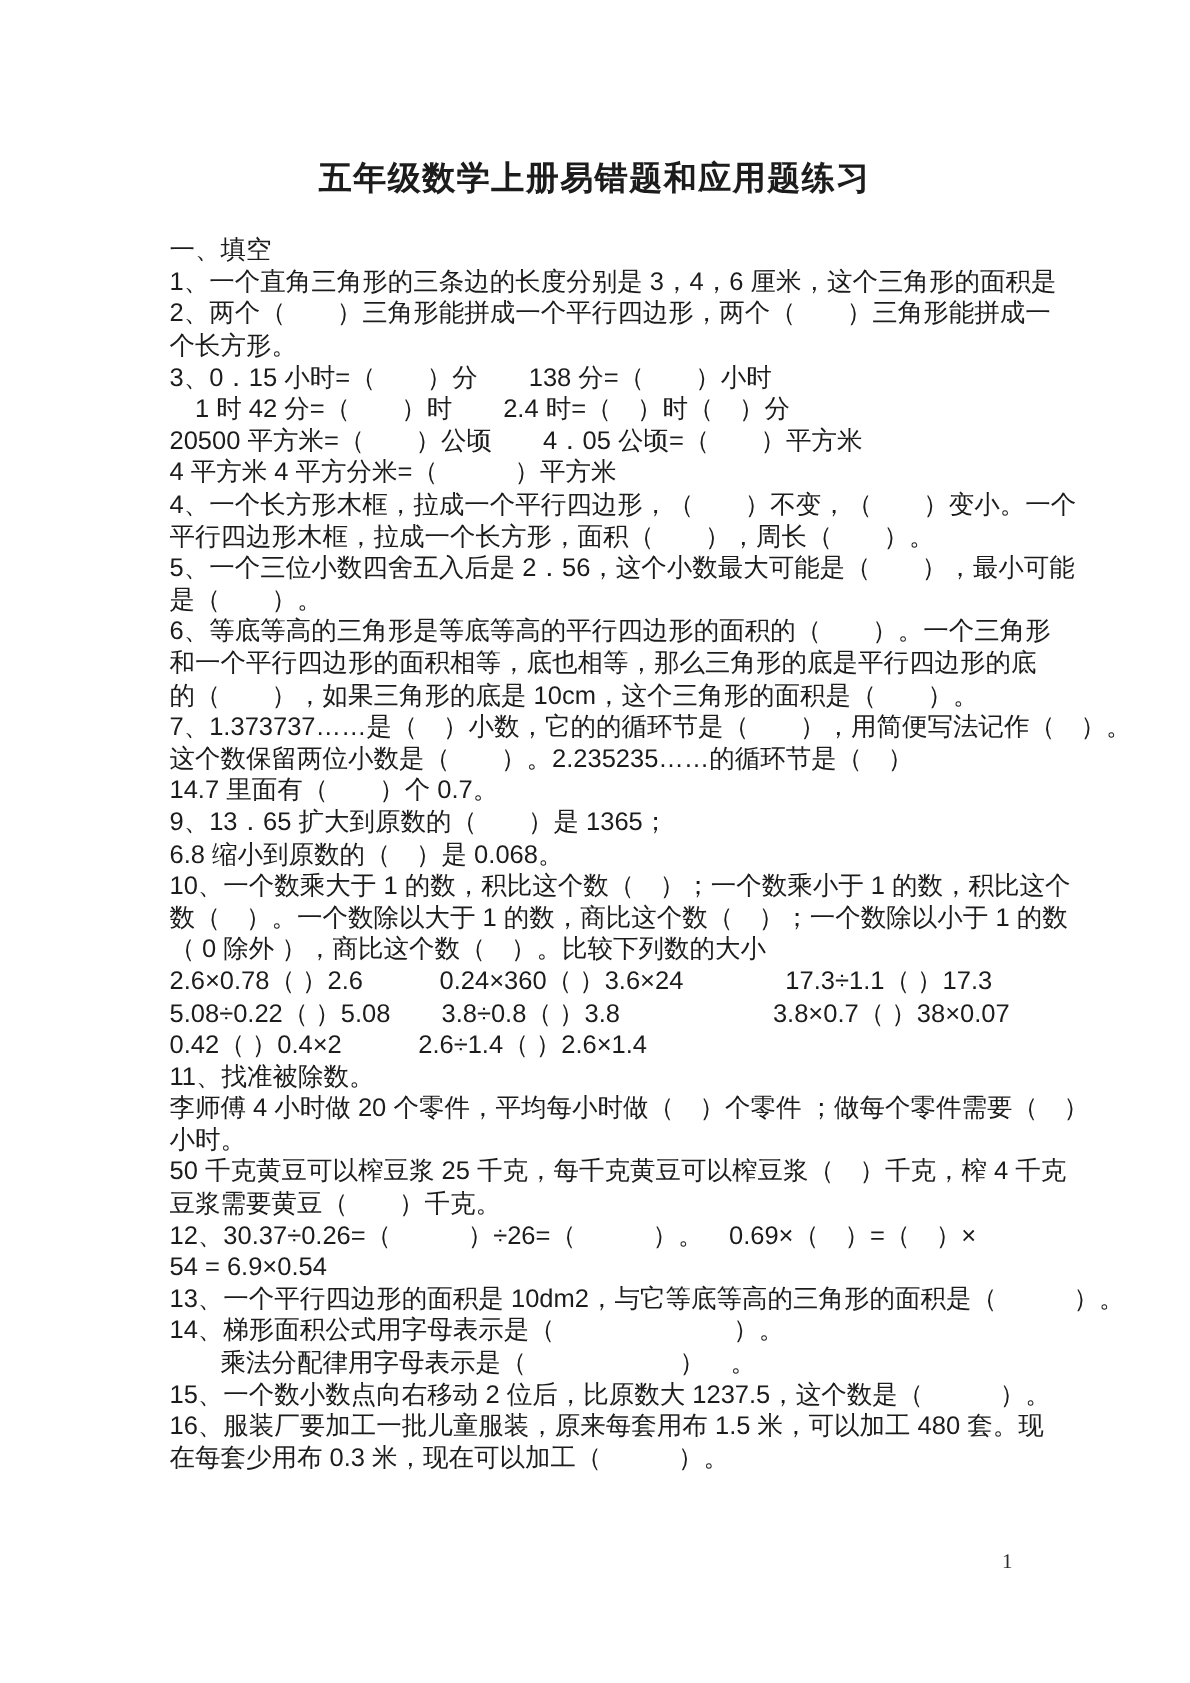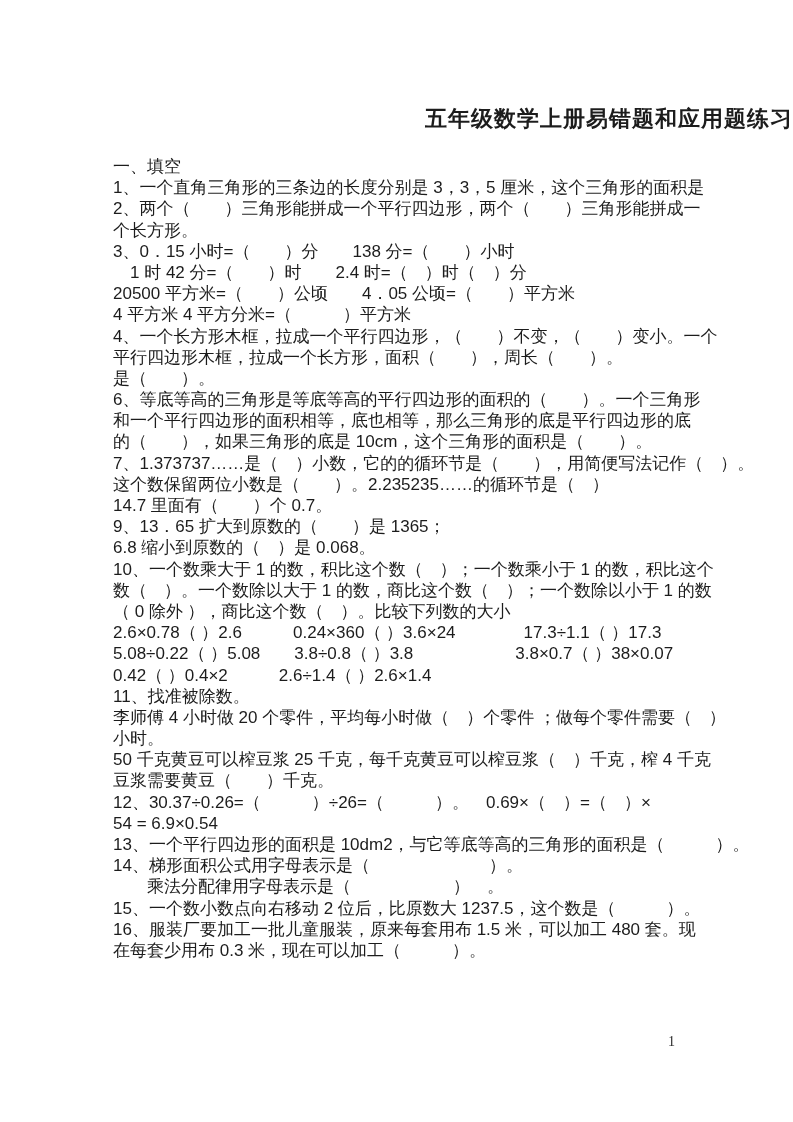--- a/index.html
+++ b/index.html
@@ -15,21 +15,21 @@
     overflow: hidden;
     font-family: "Liberation Sans", sans-serif;
     color: #1c1c1c;
   }
   .doc-title {
     position: absolute;
     top: 104px;
     left: 0;
     width: 100%;
     margin: 0;
-    text-align: right;
+    text-align: center;
     font-size: 22px;
     font-weight: 700;
     letter-spacing: 1px;
     white-space: pre;
   }
   .content {
     position: absolute;
     left: 113px;
     top: 156px;
     width: 640px;
@@ -55,29 +55,30 @@
 </style>
 </head>
 <body>
 
 <div class="page">
 
   <h1 class="doc-title">五年级数学上册易错题和应用题练习</h1>
 
   <div class="content">
     <p>一、填空</p>
-    <p>1、一个直角三角形的三条边的长度分别是 3，3，5 厘米，这个三角形的面积是</p>
+    <p>1、一个直角三角形的三条边的长度分别是 3，4，6 厘米，这个三角形的面积是</p>
     <p>2、两个（　　）三角形能拼成一个平行四边形，两个（　　）三角形能拼成一</p>
     <p>个长方形。</p>
     <p>3、0．15 小时=（　　）分　　138 分=（　　）小时</p>
     <p>　1 时 42 分=（　　）时　　2.4 时=（　）时（　）分</p>
     <p>20500 平方米=（　　）公顷　　4．05 公顷=（　　）平方米</p>
     <p>4 平方米 4 平方分米=（　　　）平方米</p>
     <p>4、一个长方形木框，拉成一个平行四边形，（　　）不变，（　　）变小。一个</p>
     <p>平行四边形木框，拉成一个长方形，面积（　　），周长（　　）。</p>
+    <p>5、一个三位小数四舍五入后是 2．56，这个小数最大可能是（　　），最小可能</p>
     <p>是（　　）。</p>
     <p>6、等底等高的三角形是等底等高的平行四边形的面积的（　　）。一个三角形</p>
     <p>和一个平行四边形的面积相等，底也相等，那么三角形的底是平行四边形的底</p>
     <p>的（　　），如果三角形的底是 10cm，这个三角形的面积是（　　）。</p>
     <p>7、1.373737……是（　）小数，它的的循环节是（　　），用简便写法记作（　）。</p>
     <p>这个数保留两位小数是（　　）。2.235235……的循环节是（　）</p>
     <p>14.7 里面有（　　）个 0.7。</p>
     <p>9、13．65 扩大到原数的（　　）是 1365；</p>
     <p>6.8 缩小到原数的（　）是 0.068。</p>
     <p>10、一个数乘大于 1 的数，积比这个数（　）；一个数乘小于 1 的数，积比这个</p>

